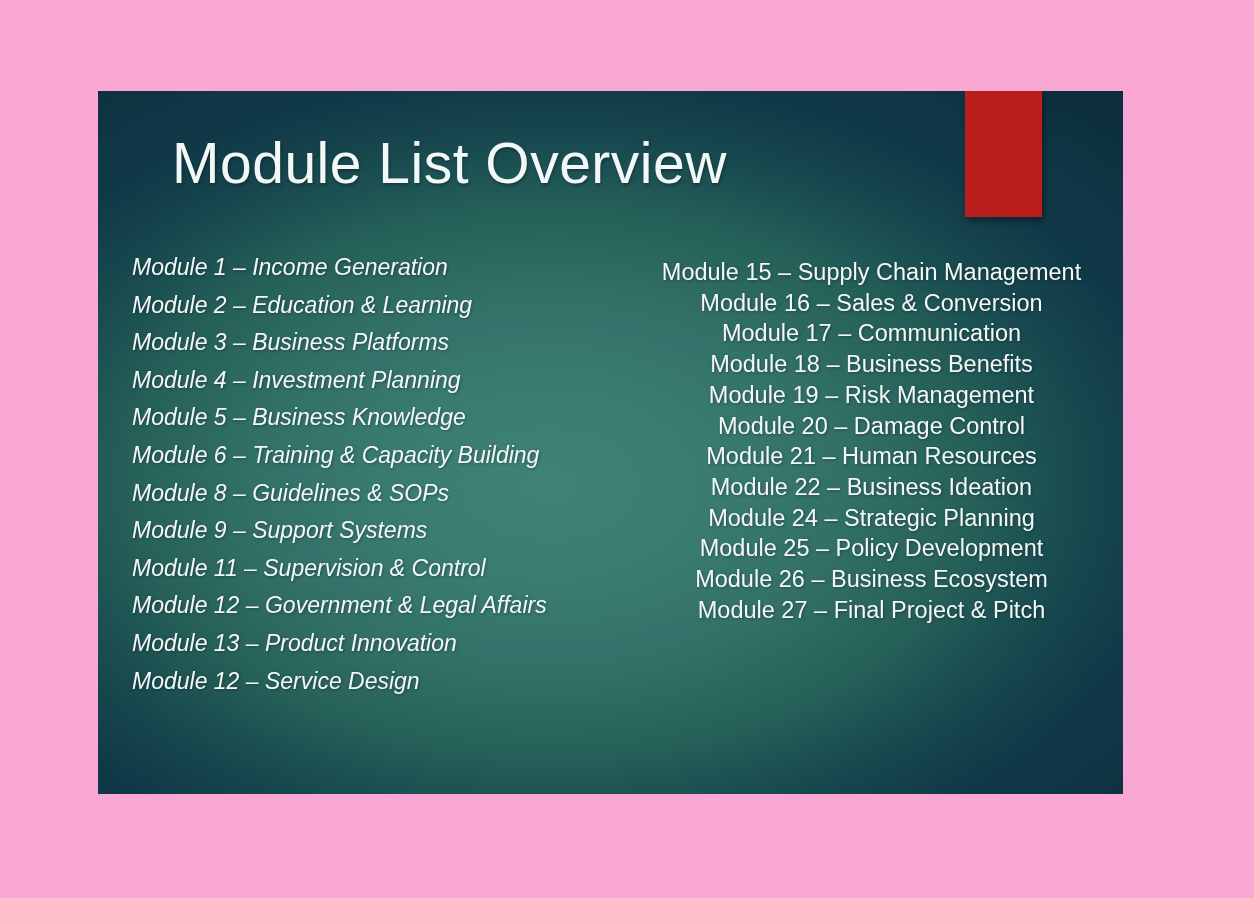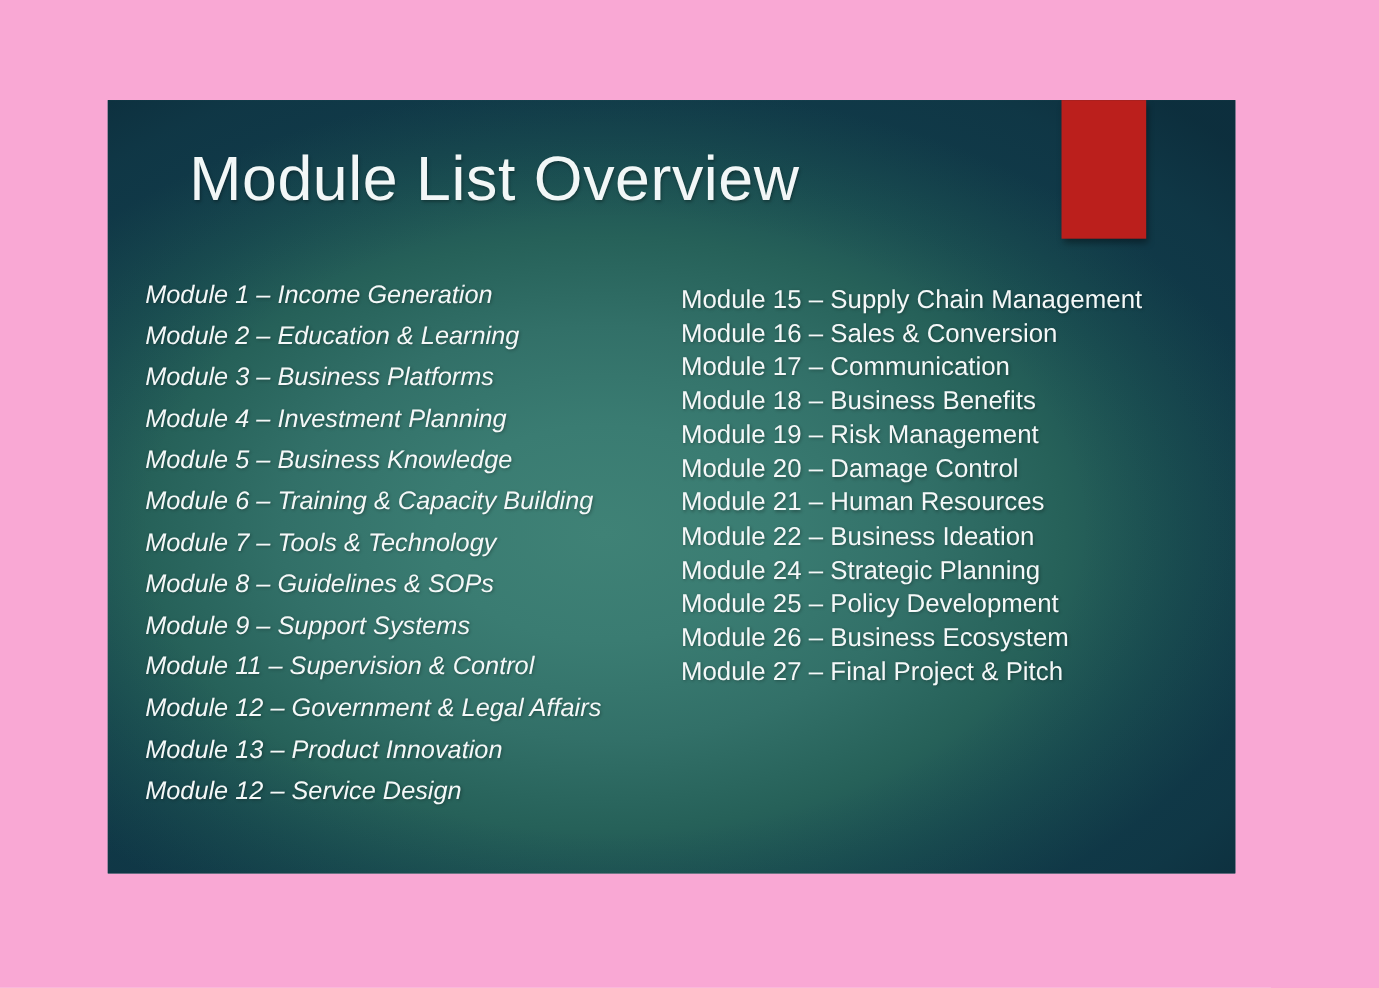--- a/index.html
+++ b/index.html
@@ -101,20 +101,21 @@
     line-height: 37.6px;
     font-style: italic;
   }
 
   #column-right {
     left: 521px;
     top: 166px;
     width: 505px;
     font-size: 23.5px;
     line-height: 30.7px;
+    text-align: center;
   }
 
   .module-item {
     white-space: nowrap;
   }
 </style>
 </head>
 <body>
 
 <div id="slide-canvas">
@@ -127,21 +128,20 @@
     <div id="slide-title">Module List Overview</div>
 
     <div id="module-columns">
       <div id="column-left" class="module-column">
           <div class="module-item">Module 1 – Income Generation</div>
           <div class="module-item">Module 2 – Education &amp; Learning</div>
           <div class="module-item">Module 3 – Business Platforms</div>
           <div class="module-item">Module 4 – Investment Planning</div>
           <div class="module-item">Module 5 – Business Knowledge</div>
           <div class="module-item">Module 6 – Training &amp; Capacity Building</div>
-          <div class="module-item">Module 7 – Tools &amp; Technology</div>
           <div class="module-item">Module 8 – Guidelines &amp; SOPs</div>
           <div class="module-item">Module 9 – Support Systems</div>
           <div class="module-item">Module 11 – Supervision &amp; Control</div>
           <div class="module-item">Module 12 – Government &amp; Legal Affairs</div>
           <div class="module-item">Module 13 – Product Innovation</div>
           <div class="module-item">Module 12 – Service Design</div>
         </div>
       <div id="column-right" class="module-column">
           <div class="module-item">Module 15 – Supply Chain Management</div>
           <div class="module-item">Module 16 – Sales &amp; Conversion</div>

